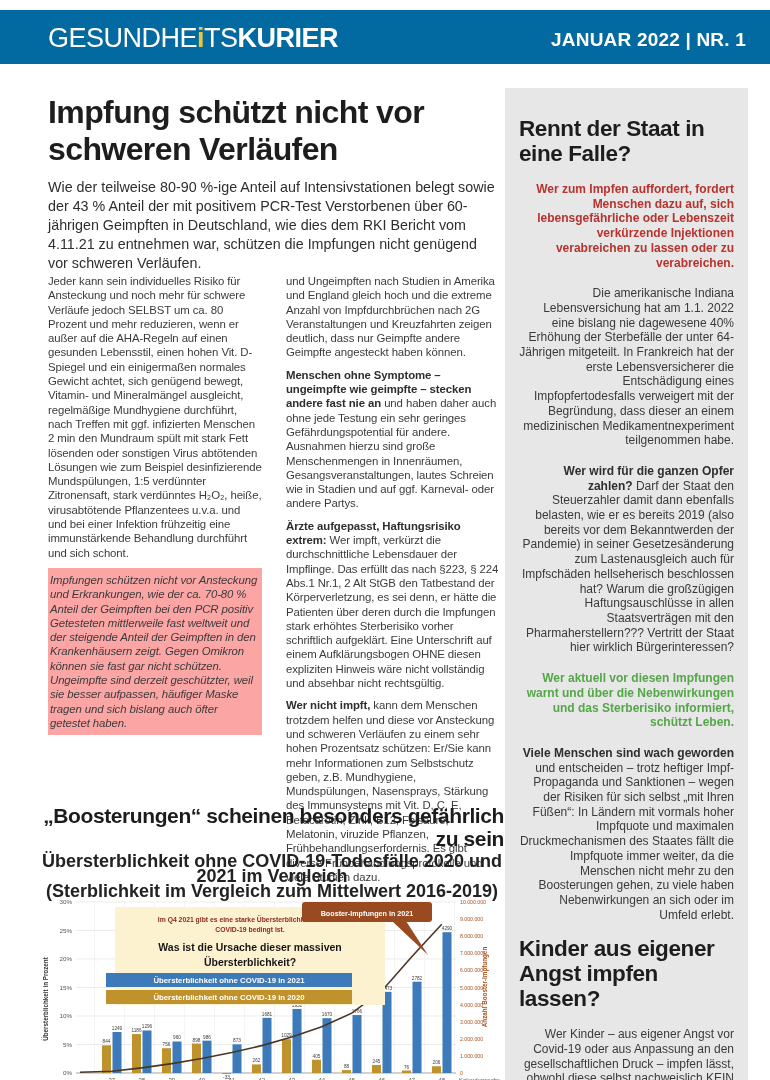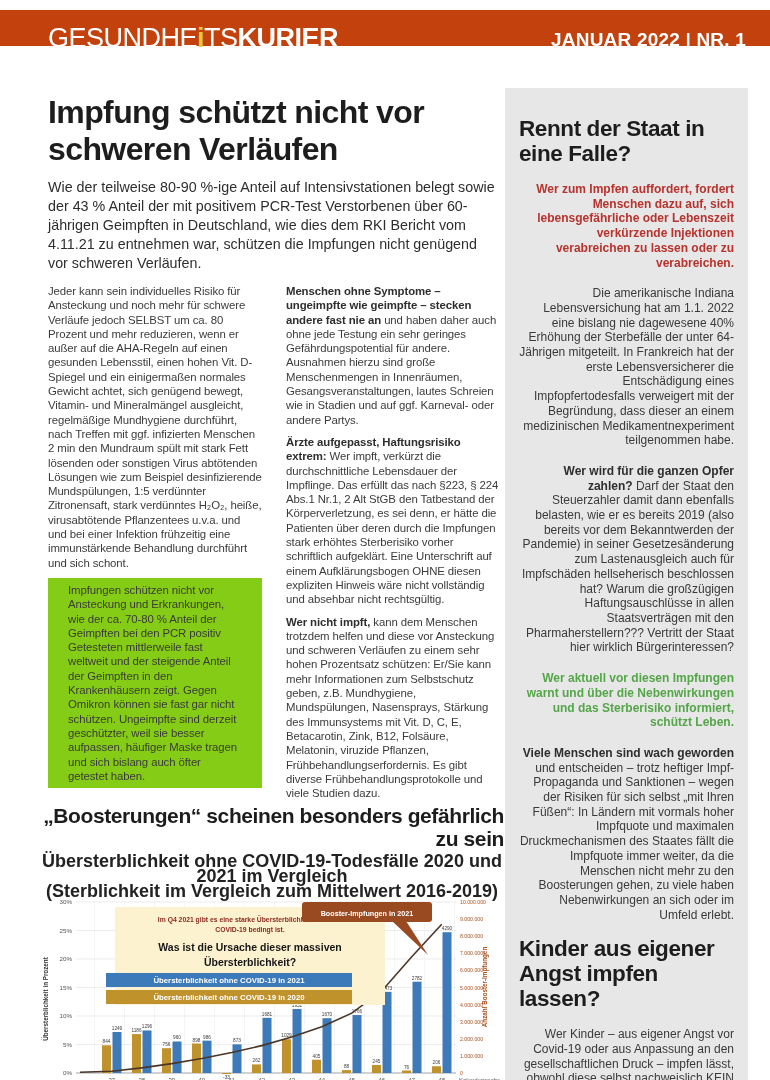--- a/index.html
+++ b/index.html
@@ -1,37 +1,37 @@
 <!DOCTYPE html>
 <html lang="de"><head>
 <meta charset="utf-8">
 <style>
   html,body{margin:0;padding:0;background:#ffffff;}
   body{width:770px;height:1080px;position:relative;overflow:hidden;
        font-family:"Liberation Sans", sans-serif;color:#383838;}
 
   
-  .masthead{position:absolute;left:0;top:10px;width:770px;height:36px;background:#c2410c;}
+  .masthead{position:absolute;left:0;top:10px;width:770px;height:54px;background:#0369a1;}
   .brand{position:absolute;left:48px;top:13px;font-size:27px;color:#ffffff;
          letter-spacing:-0.5px;white-space:nowrap;}
   .brand .light{font-weight:400;}
   .brand .brand-i{color:#e7c83d;font-weight:700;}
   .brand .bold{font-weight:800;}
   .issue{position:absolute;right:24px;top:19px;font-size:19px;color:#ffffff;font-weight:700;
          letter-spacing:0.2px;}
 
   
   .main{position:absolute;left:48px;top:94px;width:452px;}
   h1.headline{margin:0;font-size:32px;line-height:37px;font-weight:800;color:#1d1d1d;
               letter-spacing:-0.6px;}
   .lead{margin:10px 0 0 0;font-size:14.3px;line-height:19px;font-weight:400;color:#2e2e2e;}
-  .cols{margin-top:11px;display:flex;gap:24px;}
+  .cols{margin-top:1px;display:flex;gap:24px;}
   .col{width:223px;font-size:11.4px;line-height:14.3px;color:#3b3b3b;letter-spacing:-0.1px;}
   .col p{margin:0 0 8px 0;}
-  .col p.highlight{background:#84cc16;padding:5px 20px;}
+  .col p.highlight{background:#fca5a5;padding:5px 2px;font-style:italic;}
   .lead-bold{font-weight:700;color:#2e2e2e;}
   .red-inline{font-weight:700;color:#b6332e;}
 
   
   .sidebar{position:absolute;left:505px;top:88px;width:243px;min-height:925px;
            background:#e7e7e7;box-sizing:border-box;padding:12px 14px 12px 14px;}
   .sidebar h2{margin:16px 0 7px 0;font-size:22.5px;line-height:25px;font-weight:800;color:#1d1d1d;
               letter-spacing:-0.4px;}
   .sidebar h2.second{margin-top:14px;}
   .sidebar p{margin:16px 0 8px 0;font-size:12px;line-height:14.7px;color:#3a3a3a;text-align:right;}
@@ -59,20 +59,21 @@
 
 <div class="main">
   <h1 class="headline">Impfung schützt nicht vor schweren Verläufen</h1>
   <p class="lead">Wie der teilweise 80-90 %-ige Anteil auf Intensivstationen belegt sowie der 43 % Anteil der mit positivem PCR-Test Verstorbenen über 60-jährigen Geimpften in Deutschland, wie dies dem RKI Bericht vom 4.11.21 zu entnehmen war, schützen die Impfungen nicht genügend vor schweren Verläufen.</p>
   <div class="cols">
     <div class="col" id="col1">
         <p><span>Jeder kann sein individuelles Risiko für Ansteckung und noch mehr für schwere Verläufe jedoch SELBST um ca. 80 Prozent und mehr reduzieren, wenn er außer auf die AHA-Regeln auf einen gesunden Lebensstil, einen hohen Vit. D-Spiegel und ein einigermaßen normales Gewicht achtet, sich genügend bewegt, Vitamin- und Mineralmängel ausgleicht, regelmäßige Mundhygiene durchführt, nach Treffen mit ggf. infizierten Menschen 2 min den Mundraum spült mit stark Fett lösenden oder sonstigen Virus abtötenden Lösungen wie zum Beispiel desinfizierende Mundspülungen, 1:5 verdünnter Zitronensaft, stark verdünntes H₂O₂, heiße, virusabtötende Pflanzentees u.v.a. und und bei einer Infektion frühzeitig eine immunstärkende Behandlung durchführt und sich schont.</span></p>
         <p class="highlight"><span>Impfungen schützen nicht vor Ansteckung und Erkrankungen, wie der ca. 70-80 % Anteil der Geimpften bei den PCR positiv Getesteten mittlerweile fast weltweit und der steigende Anteil der Geimpften in den Krankenhäusern zeigt. Gegen Omikron können sie fast gar nicht schützen. Ungeimpfte sind derzeit geschützter, weil sie besser aufpassen, häufiger Maske tragen und sich bislang auch öfter getestet haben.</span></p>
       </div>
     <div class="col" id="col2">
+        <p><span>und Ungeimpften nach Studien in Amerika und England gleich hoch und die extreme Anzahl von Impfdurchbrüchen nach 2G Veranstaltungen und Kreuzfahrten zeigen deutlich, dass nur Geimpfte andere Geimpfte angesteckt haben können.</span></p>
         <p><strong class="lead-bold">Menschen ohne Symptome – ungeimpfte wie geimpfte – stecken andere fast nie an</strong><span> und haben daher auch ohne jede Testung ein sehr geringes Gefährdungspotential für andere. Ausnahmen hierzu sind große Menschenmengen in Innenräumen, Gesangsveranstaltungen, lautes Schreien wie in Stadien und auf ggf. Karneval- oder andere Partys.</span></p>
         <p><strong class="lead-bold">Ärzte aufgepasst, Haftungsrisiko extrem:</strong><span> Wer impft, verkürzt die durchschnittliche Lebensdauer der Impflinge. Das erfüllt das nach §223, § 224 Abs.1 Nr.1, 2 Alt StGB den Tatbestand der Körperverletzung, es sei denn, er hätte die Patienten über deren durch die Impfungen stark erhöhtes Sterberisiko vorher schriftlich aufgeklärt. Eine Unterschrift auf einem Aufklärungsbogen OHNE diesen expliziten Hinweis wäre nicht vollständig und absehbar nicht rechtsgültig.</span></p>
         <p><strong class="lead-bold">Wer nicht impft,</strong><span> kann dem Menschen trotzdem helfen und diese vor Ansteckung und schweren Verläufen zu einem sehr hohen Prozentsatz schützen: Er/Sie kann mehr Informationen zum Selbstschutz geben, z.B. Mundhygiene, Mundspülungen, Nasensprays, Stärkung des Immunsystems mit Vit. D, C, E, Betacarotin, Zink, B12, Folsäure, Melatonin, viruzide Pflanzen, Frühbehandlungserfordernis. Es gibt diverse Frühbehandlungsprotokolle und viele Studien dazu.</span></p>
       </div>
   </div>
 </div>
 
 <div class="sidebar">
   <h2>Rennt der Staat in eine Falle?</h2>
   <div id="sb1">

